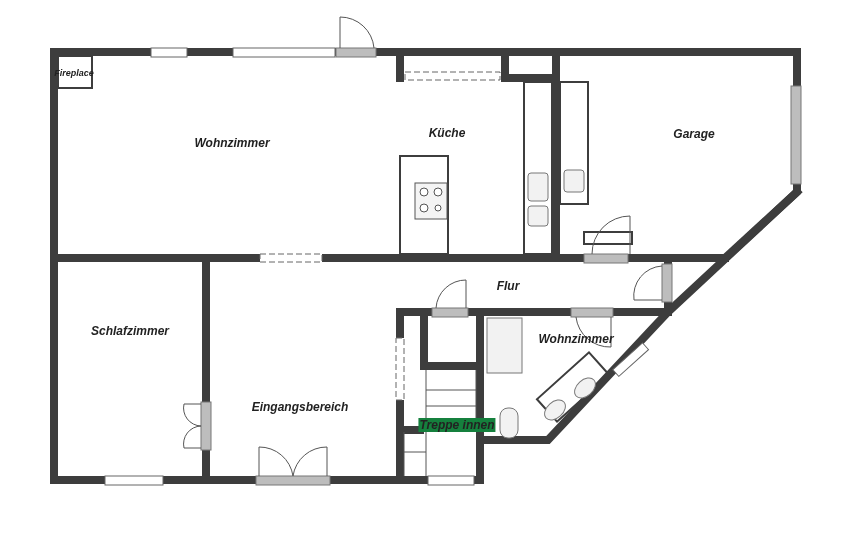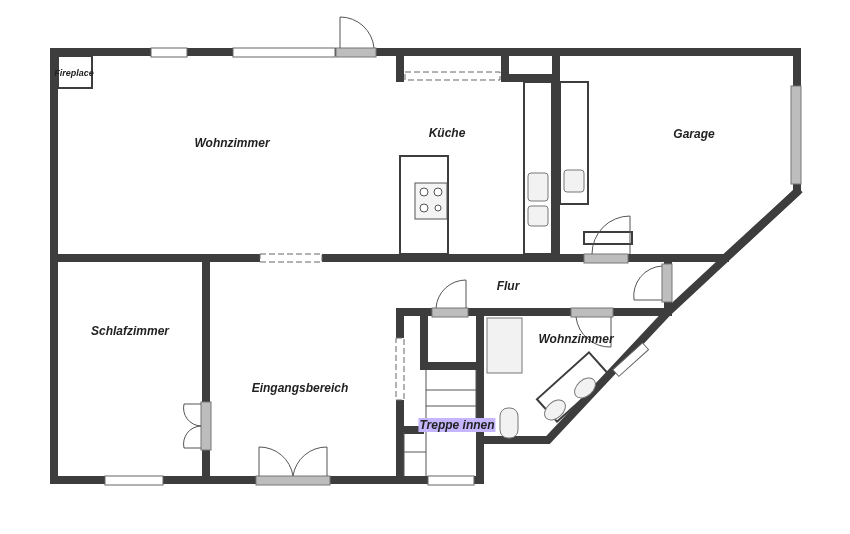--- a/index.html
+++ b/index.html
@@ -1,20 +1,20 @@
 <!DOCTYPE html>
 <html><head>
 <meta charset="utf-8">
 <style>
   html, body { margin:0; padding:0; background:#ffffff; }
   body { width:850px; height:534px; position:relative; overflow:hidden; font-family:"Liberation Sans", sans-serif; }
   svg { position:absolute; left:0; top:0; }
   .lbl { position:absolute; font-family:"Liberation Sans", sans-serif; font-size:12px; font-weight:bold; color:#222; white-space:nowrap; transform:translate(-50%,-50%);font-style:italic; }
   .lbl.small { font-size:9px; font-weight:bold; }
-  .lbl.bg { background:#c4b5fd; padding:0 1px; }
+  .lbl.bg { background:#15803d; padding:0 1px; }
 </style>
 </head>
 <body>
 
 <svg width="850" height="534" viewBox="0 0 850 534">
   <g fill="none" stroke="#3d3d3d" stroke-width="8" stroke-linecap="square">
 
     <path d="M54 52 L797 52 L797 192 L668 312 L668 312 M54 52 L54 480 L480 480 L480 440 L548 440 L668 312"></path>
     <path d="M797 192 L725 258"></path>
 
@@ -90,16 +90,16 @@
     <path d="M259 476 L259 447 A34 34 0 0 1 293 476 A34 34 0 0 1 327 447 L327 476"></path>
     <path d="M404 432 L404 476 M426 432 L426 476 M404 452 L426 452 M426 370 L426 420 M476 370 L476 420 M426 390 L476 390 M426 406 L476 406"></path>
   </g>
 </svg>
 
 <div class="lbl" style="left:232px;top:143px">Wohnzimmer</div>
 <div class="lbl" style="left:447px;top:133px">Küche</div>
 <div class="lbl" style="left:694px;top:134px">Garage</div>
 <div class="lbl" style="left:508px;top:286px">Flur</div>
 <div class="lbl" style="left:130px;top:331px">Schlafzimmer</div>
-<div class="lbl" style="left:300px;top:388px">Eingangsbereich</div>
+<div class="lbl" style="left:300px;top:407px">Eingangsbereich</div>
 <div class="lbl" style="left:576px;top:339px">Wohnzimmer</div>
 <div class="lbl bg" style="left:457px;top:425px">Treppe innen</div>
 <div class="lbl small" style="left:74px;top:73px">Fireplace</div>
 
 </body></html>

